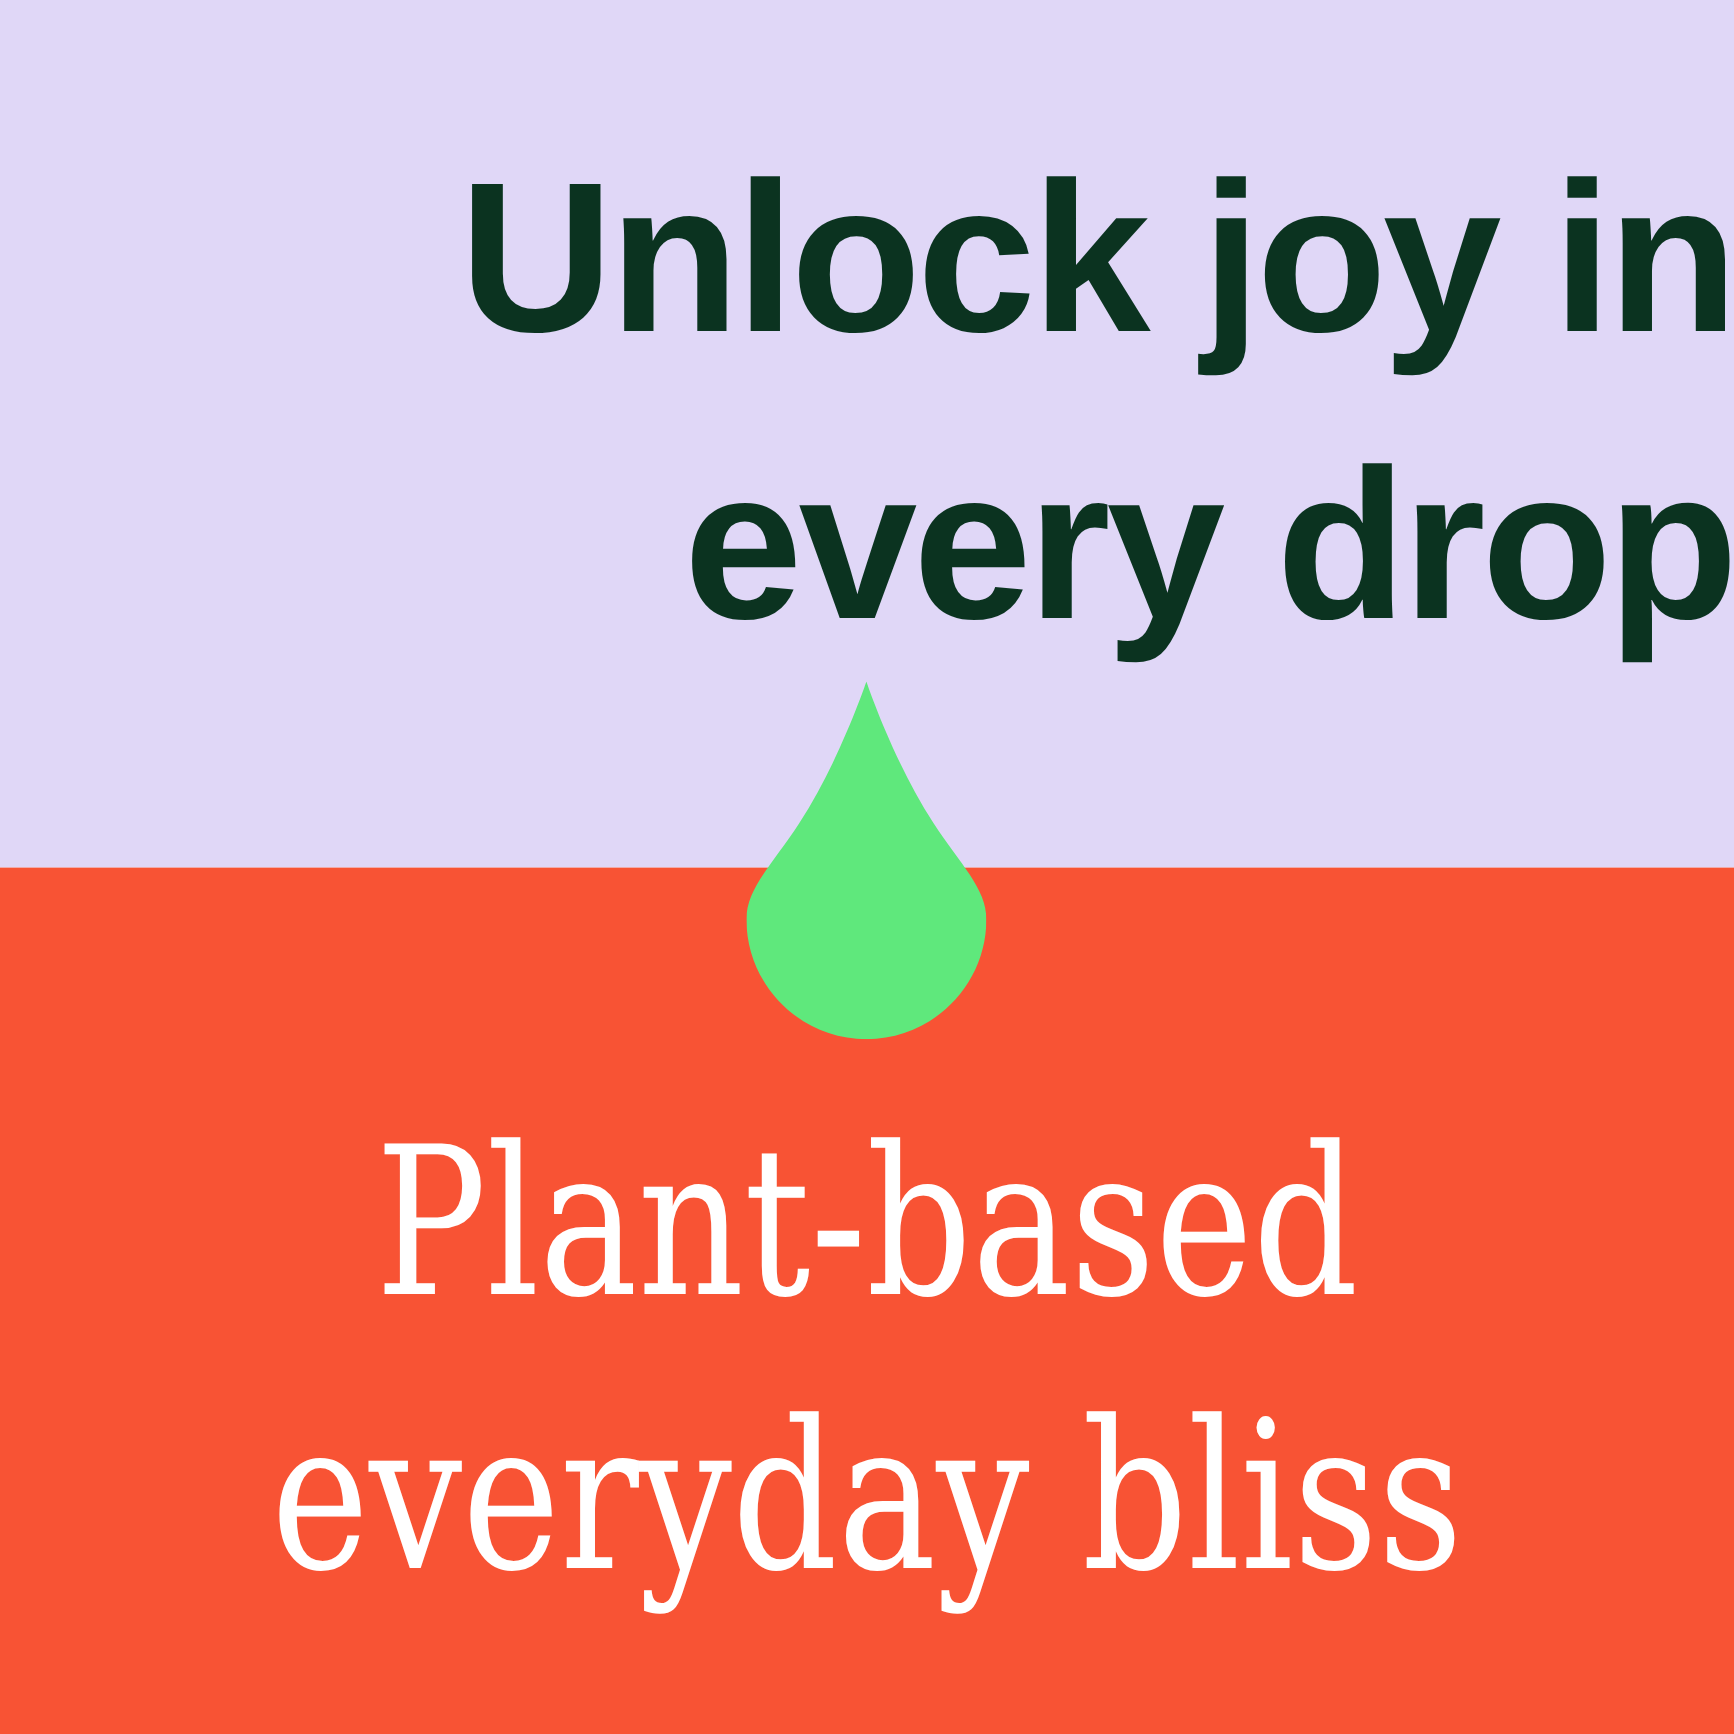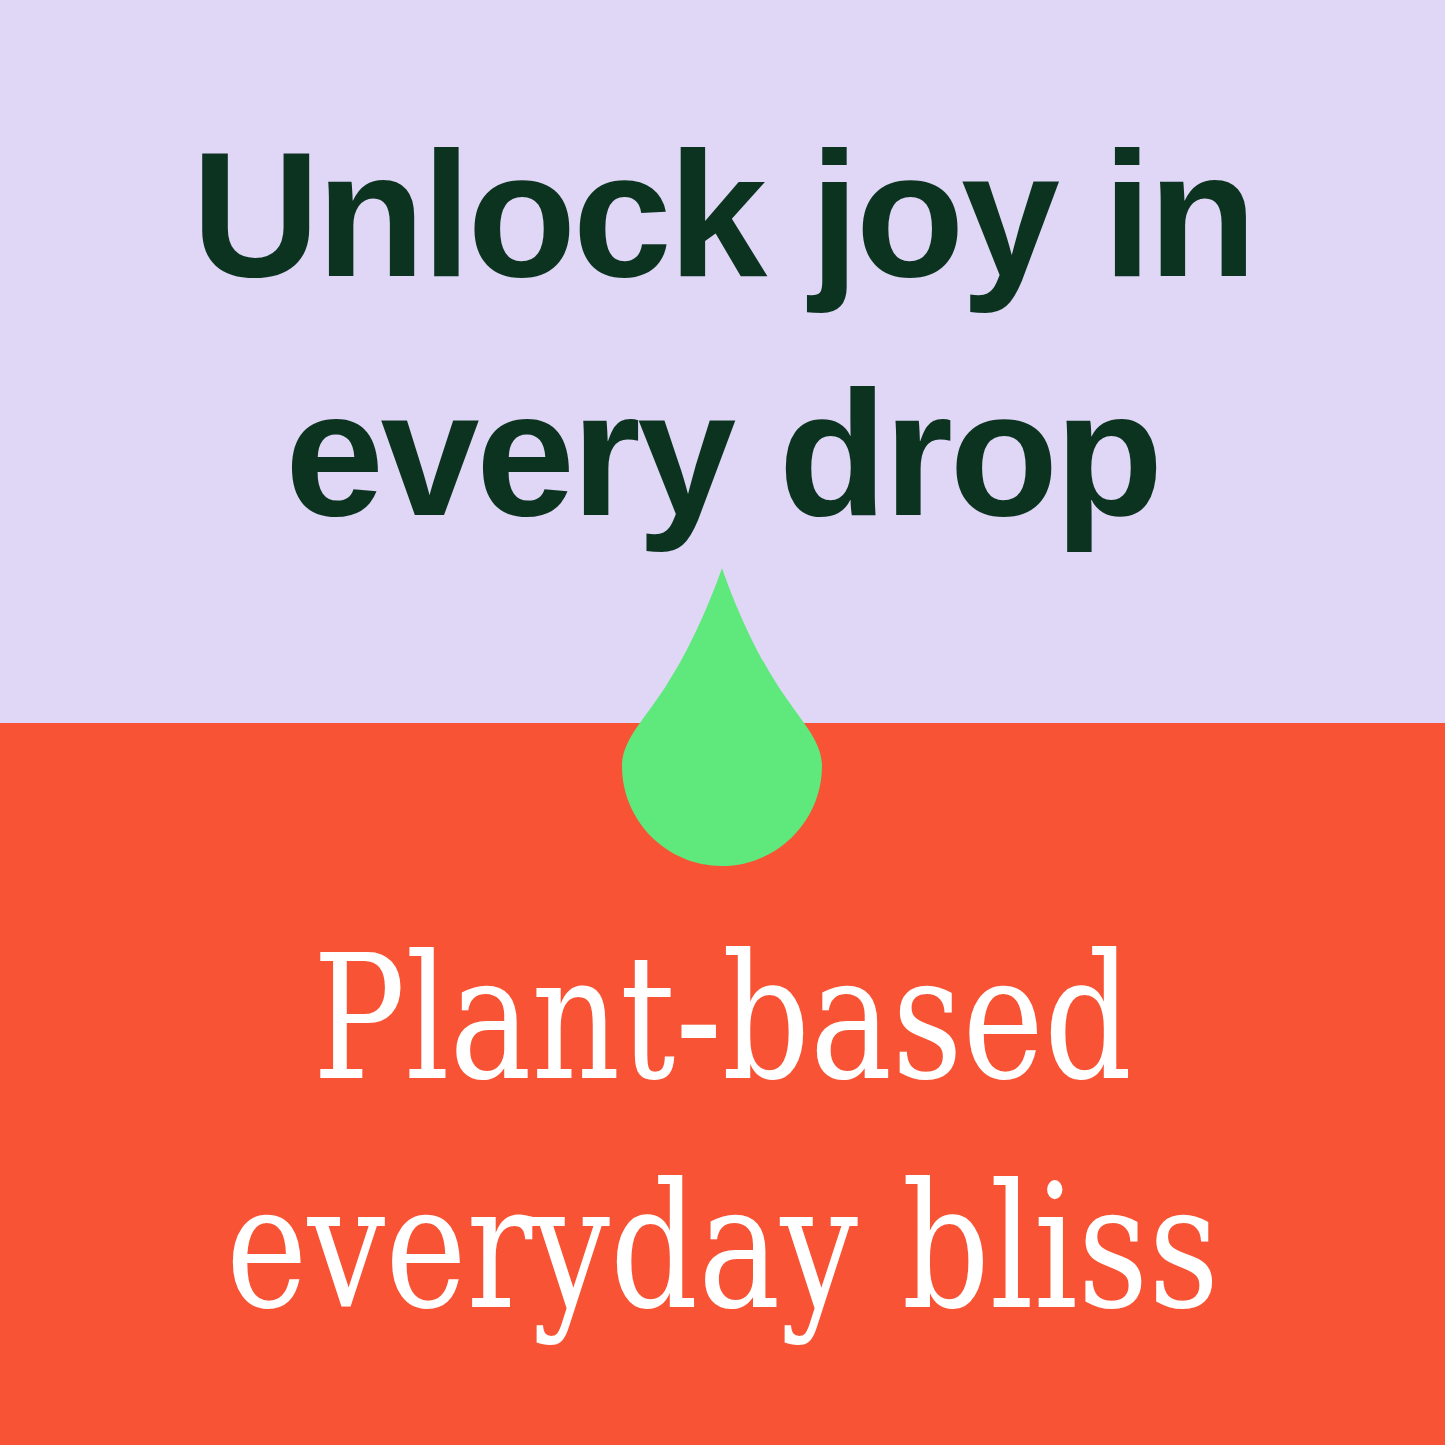--- a/index.html
+++ b/index.html
@@ -32,21 +32,21 @@
     height: 722px;
     background: #f85334;
   }
 
   
   #headline {
     position: absolute;
     left: 0;
     top: 96px;
     width: 1445px;
-    text-align: center;
+    text-align: right;
     color: #0b3320;
     font-family: "Liberation Sans", sans-serif;
     font-weight: 700;
     font-size: 178px;
     line-height: 1.34;
     letter-spacing: -3.5px;
     white-space: pre-line;
     -webkit-font-smoothing: antialiased;
   }
 

